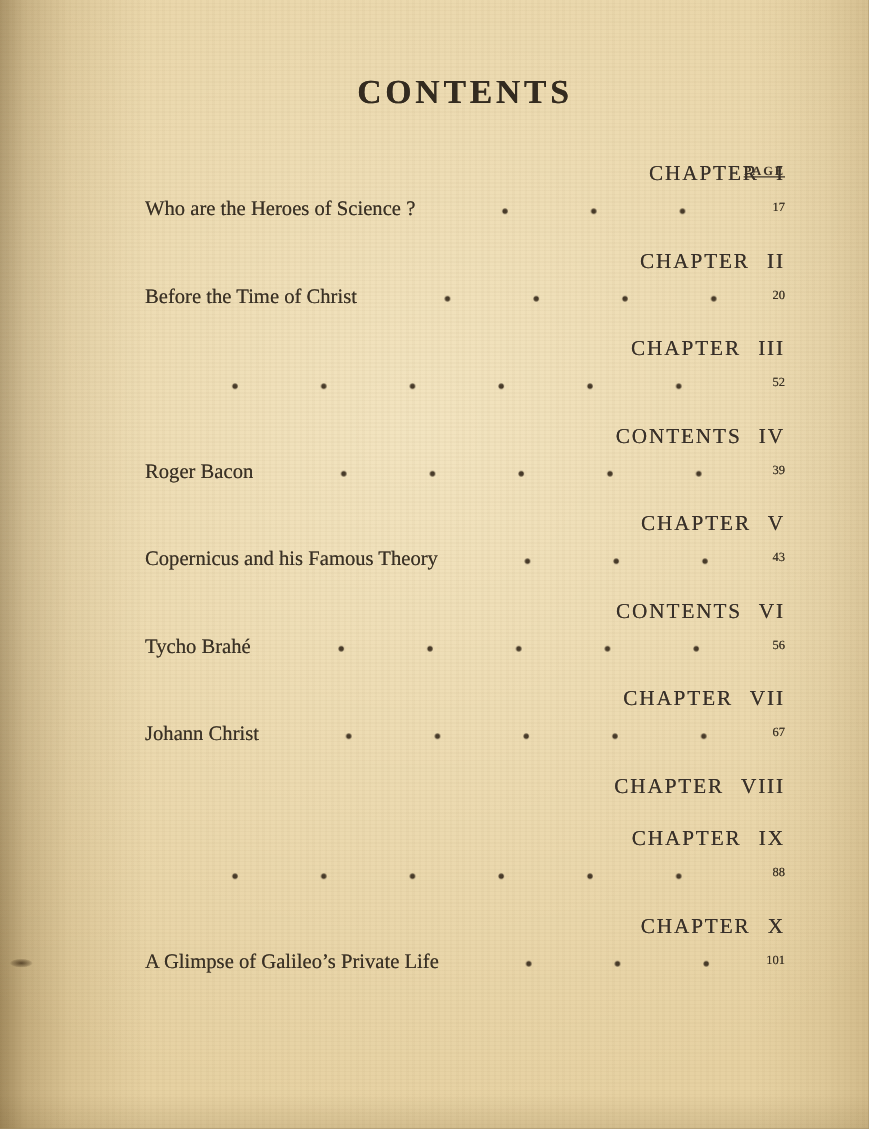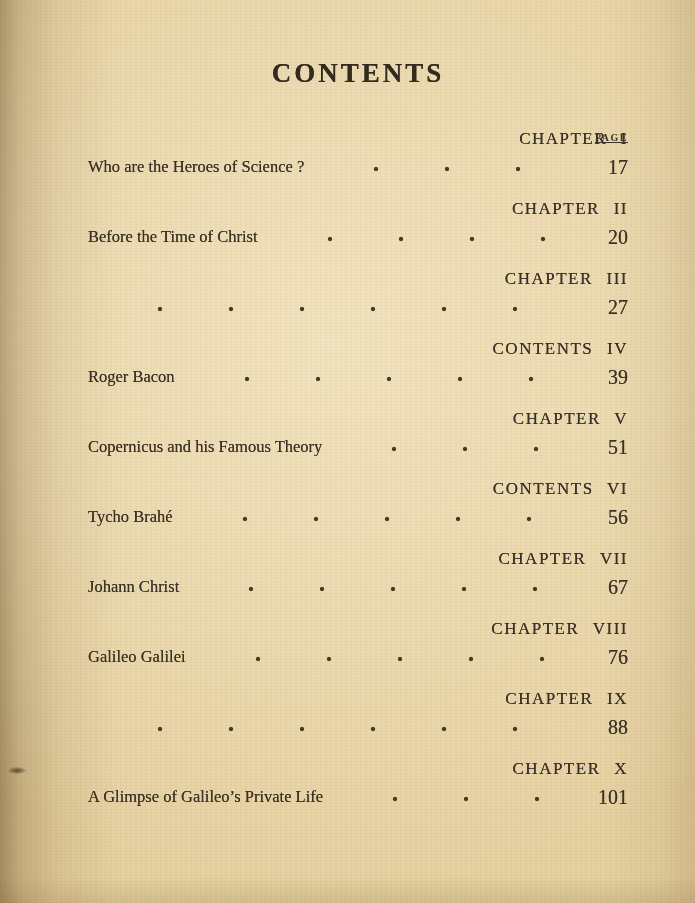--- a/index.html
+++ b/index.html
@@ -5,21 +5,21 @@
   html, body {
     margin: 0;
     padding: 0;
     background: #8a7a5a;
   }
   .page {
     position: relative;
     width: 695px;
     height: 903px;
     box-sizing: border-box;
-    padding: 58px 67px 0 88px;
+    padding: 58px 67px 0 116px;
     overflow: hidden;
     font-family: "Liberation Serif", "DejaVu Serif", serif;
     color: #3a3126;
     background-color: #e6d1a2;
     background-image:
       repeating-linear-gradient(0deg, rgba(125,98,50,0.035) 0 1px, rgba(0,0,0,0) 1px 3px),
       repeating-linear-gradient(90deg, rgba(125,98,50,0.03) 0 2px, rgba(0,0,0,0) 2px 5px),
       radial-gradient(130% 95% at 48% 38%, rgba(255,247,222,0.50) 0%, rgba(255,247,222,0) 65%),
       linear-gradient(90deg, rgba(96,70,28,0.50) 0%, rgba(123,95,48,0.32) 3%, rgba(150,120,68,0.16) 8%, rgba(0,0,0,0) 17%),
       linear-gradient(270deg, rgba(140,110,58,0.22) 0%, rgba(150,122,70,0.10) 5%, rgba(0,0,0,0) 13%),
@@ -81,21 +81,21 @@
     margin: 0 10px 0 30px;
     background-image: radial-gradient(circle at 36px 12px, #473a29 1.7px, rgba(71,58,41,0.55) 2.1px, rgba(0,0,0,0) 2.6px);
     background-size: 71px 20px;
     background-repeat: repeat-x;
     background-position: 6px 0;
   }
   .pagenum {
     flex: 0 0 auto;
     min-width: 38px;
     text-align: right;
-    font-size: 20px;
+    font-size: 10px;
   }
   .smudge {
     position: absolute;
     left: 8px;
     top: 767px;
     width: 18px;
     height: 7px;
     border-radius: 50%;
     background: radial-gradient(ellipse at center, rgba(58,40,18,0.75) 0%, rgba(58,40,18,0.25) 55%, rgba(0,0,0,0) 75%);
   }
@@ -131,21 +131,21 @@
         <span class="pagenum">20</span>
       </div>
     </section>
 
     <section class="group">
       <div class="heading-row">
         <div class="chapter-heading">CHAPTER III</div>
       </div>
       <div class="entry">
         <span class="leader"></span>
-        <span class="pagenum">27</span>
+        <span class="pagenum">52</span>
       </div>
     </section>
 
     <section class="group">
       <div class="heading-row">
         <div class="chapter-heading">CONTENTS IV</div>
       </div>
       <div class="entry">
         <span class="entry-title">Roger Bacon</span>
         <span class="leader"></span>
@@ -153,21 +153,21 @@
       </div>
     </section>
 
     <section class="group">
       <div class="heading-row">
         <div class="chapter-heading">CHAPTER V</div>
       </div>
       <div class="entry">
         <span class="entry-title">Copernicus and his Famous Theory</span>
         <span class="leader"></span>
-        <span class="pagenum">51</span>
+        <span class="pagenum">43</span>
       </div>
     </section>
 
     <section class="group">
       <div class="heading-row">
         <div class="chapter-heading">CONTENTS VI</div>
       </div>
       <div class="entry">
         <span class="entry-title">Tycho Brahé</span>
         <span class="leader"></span>
@@ -182,25 +182,20 @@
       <div class="entry">
         <span class="entry-title">Johann Christ</span>
         <span class="leader"></span>
         <span class="pagenum">67</span>
       </div>
     </section>
 
     <section class="group">
       <div class="heading-row">
         <div class="chapter-heading">CHAPTER VIII</div>
-      </div>
-      <div class="entry">
-        <span class="entry-title">Galileo Galilei</span>
-        <span class="leader"></span>
-        <span class="pagenum">76</span>
       </div>
     </section>
 
     <section class="group">
       <div class="heading-row">
         <div class="chapter-heading">CHAPTER IX</div>
       </div>
       <div class="entry">
         <span class="leader"></span>
         <span class="pagenum">88</span>

